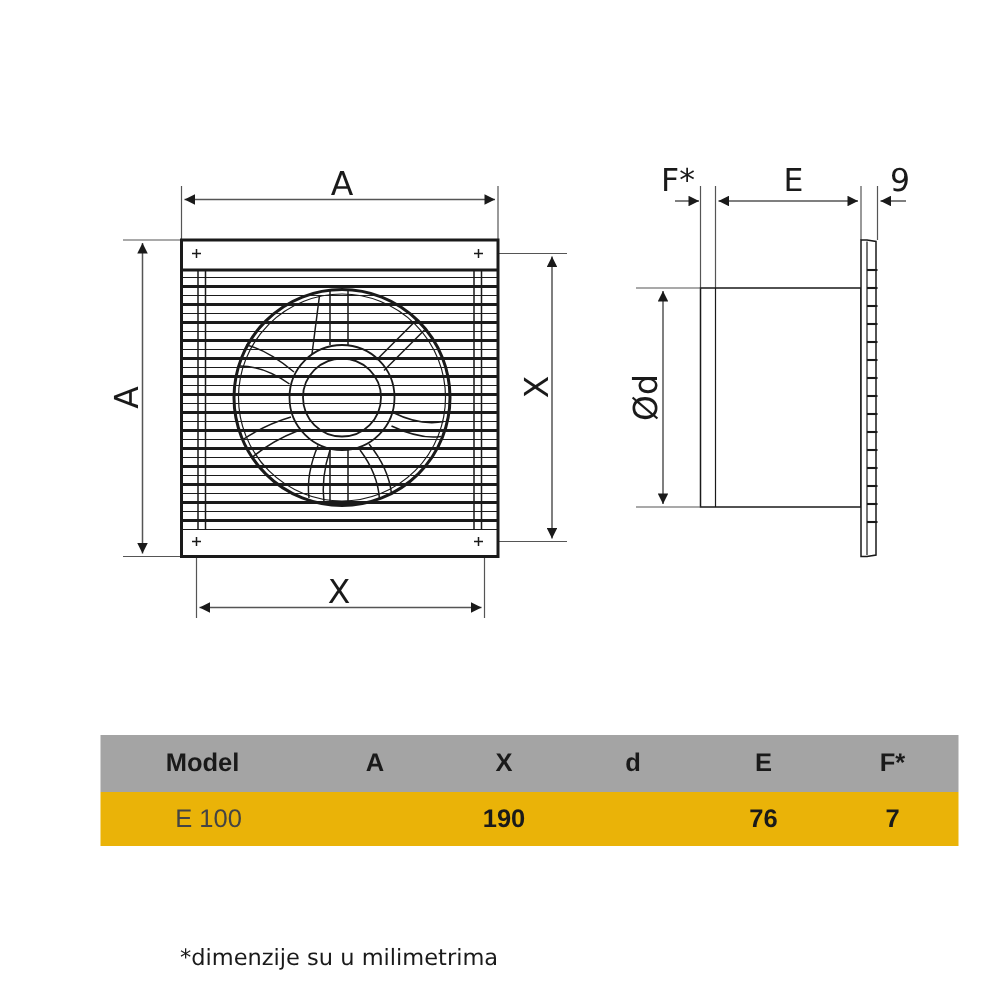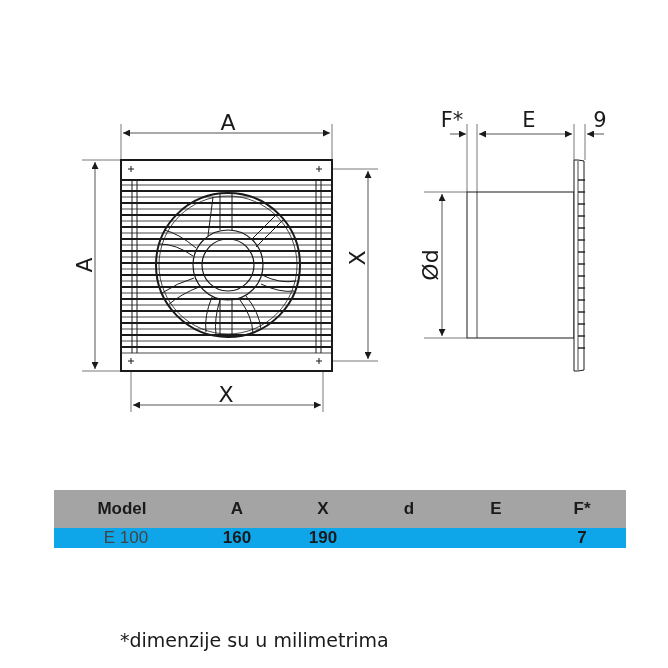--- a/index.html
+++ b/index.html
@@ -2,31 +2,31 @@
 <html><head>
   <meta charset="utf-8">
   <style>
     html, body { margin: 0; padding: 0; background: #ffffff; }
     body { width: 668px; height: 668px; position: relative; overflow: hidden;
            font-family: "Liberation Sans", "DejaVu Sans", sans-serif; color: #1a1a1a; }
     #drawing { position: absolute; left: 0; top: 0; width: 668px; height: 470px; }
     .dim-label { font-family: "DejaVu Sans", "Liberation Sans", sans-serif; font-size: 22px; fill: #1a1a1a; }
     .dim-label-sm { font-family: "DejaVu Sans", "Liberation Sans", sans-serif; font-size: 21px; fill: #1a1a1a; }
 
-    #spec-table { position: absolute; left: 54px; top: 490px; width: 572px; border-collapse: collapse; }
+    #spec-table { position: absolute; left: 67px; top: 490px; width: 572px; border-collapse: collapse; }
     #spec-table .hdr { background: #a4a4a4; height: 38px; }
-    #spec-table .row { background: #0ea5e9; height: 20px; }
+    #spec-table .row { background: #eab308; height: 36px; }
     #spec-table .cell { position: absolute; top: 0; height: 100%; display: flex; align-items: center; justify-content: center; font-size: 17px; }
     .tbl-row { position: relative; width: 572px; }
     .hdr .cell { font-weight: bold; color: #1a1a1a; }
     .row .cell { font-weight: bold; color: #1a1a1a; }
     .row .cell.model { font-weight: normal; color: #444; justify-content: flex-start; padding-left: 12px; }
     .hdr .cell.model { justify-content: flex-start; padding-left: 8px; }
 
-    #footnote { position: absolute; left: 120px; top: 629px; font-size: 19px; color: #1a1a1a;
+    #footnote { position: absolute; left: 120px; top: 629px; font-size: 15px; color: #1a1a1a;
                 font-family: "DejaVu Sans", "Liberation Sans", sans-serif; }
   </style>
 </head>
 <body>
 
 <svg id="drawing" viewBox="0 0 668 470" xmlns="http://www.w3.org/2000/svg">
   <defs>
     <marker id="arr" viewBox="0 0 10 10" refX="10" refY="5" markerWidth="10" markerHeight="7" orient="auto-start-reverse" markerUnits="userSpaceOnUse">
       <path d="M0,0 L10,5 L0,10 z" fill="#1a1a1a"></path>
     </marker>
@@ -172,19 +172,19 @@
   <div class="tbl-row hdr">
     <div class="cell model" style="left:0;width:120px;">Model</div>
     <div class="cell" style="left:153px;width:60px;">A</div>
     <div class="cell" style="left:239px;width:60px;">X</div>
     <div class="cell" style="left:325px;width:60px;">d</div>
     <div class="cell" style="left:412px;width:60px;">E</div>
     <div class="cell" style="left:498px;width:60px;">F*</div>
   </div>
   <div class="tbl-row row">
     <div class="cell model" style="left:0;width:120px;">E 100</div>
-    <div class="cell" style="left:153px;width:60px;">160</div>
     <div class="cell" style="left:239px;width:60px;">190</div>
+    <div class="cell" style="left:412px;width:60px;">76</div>
     <div class="cell" style="left:498px;width:60px;">7</div>
   </div>
 </div>
 
 <div id="footnote">*dimenzije su u milimetrima</div>
 
 </body></html>

